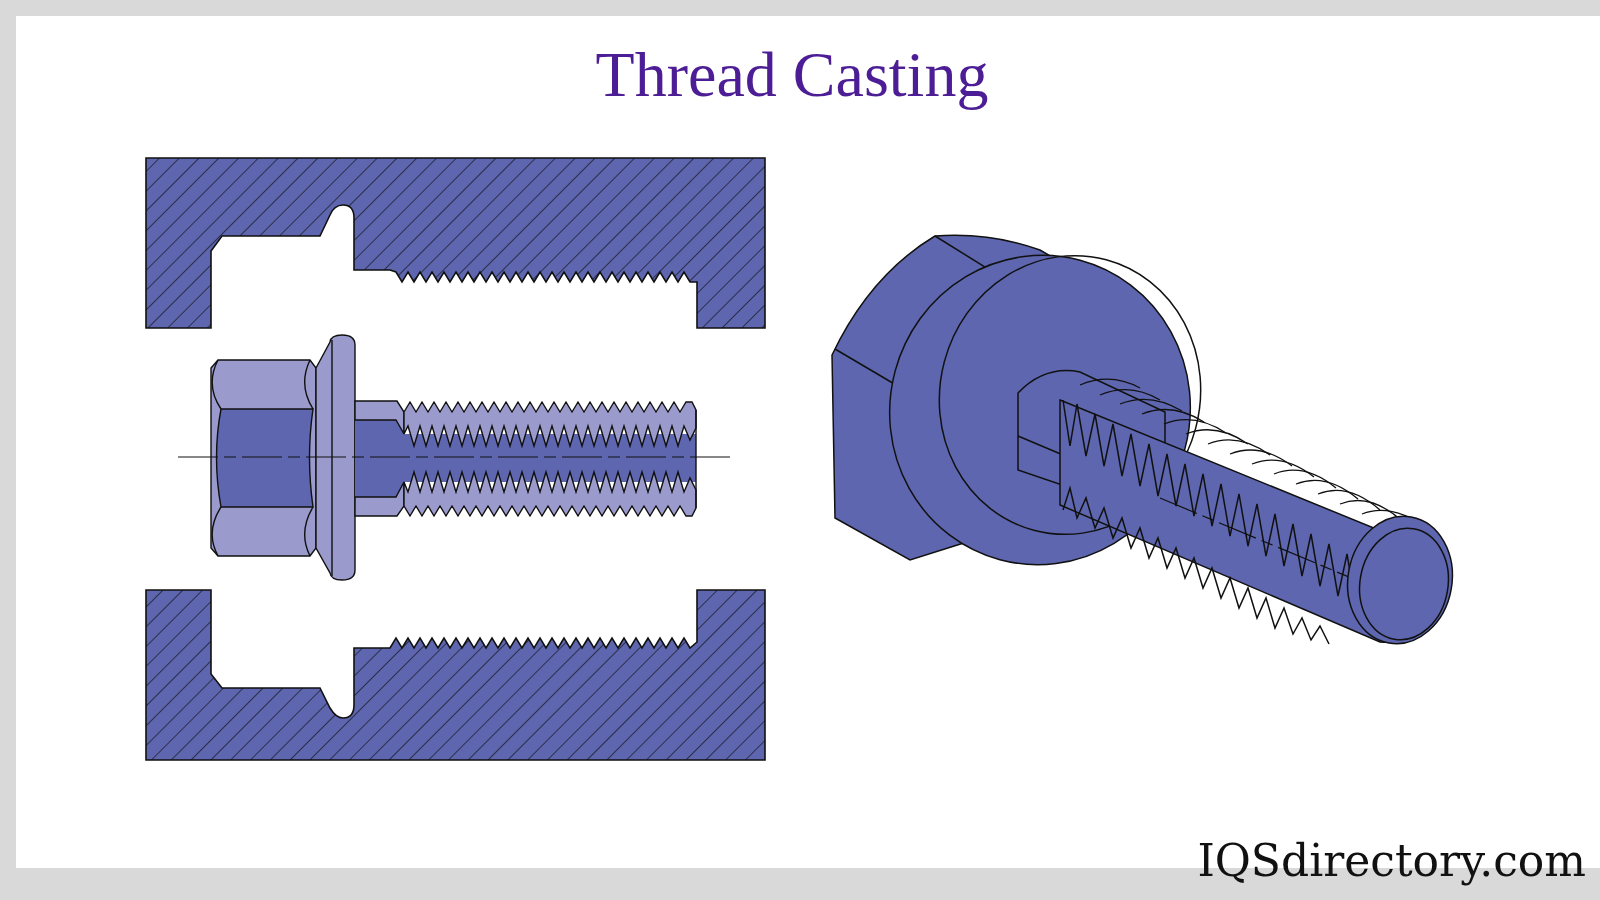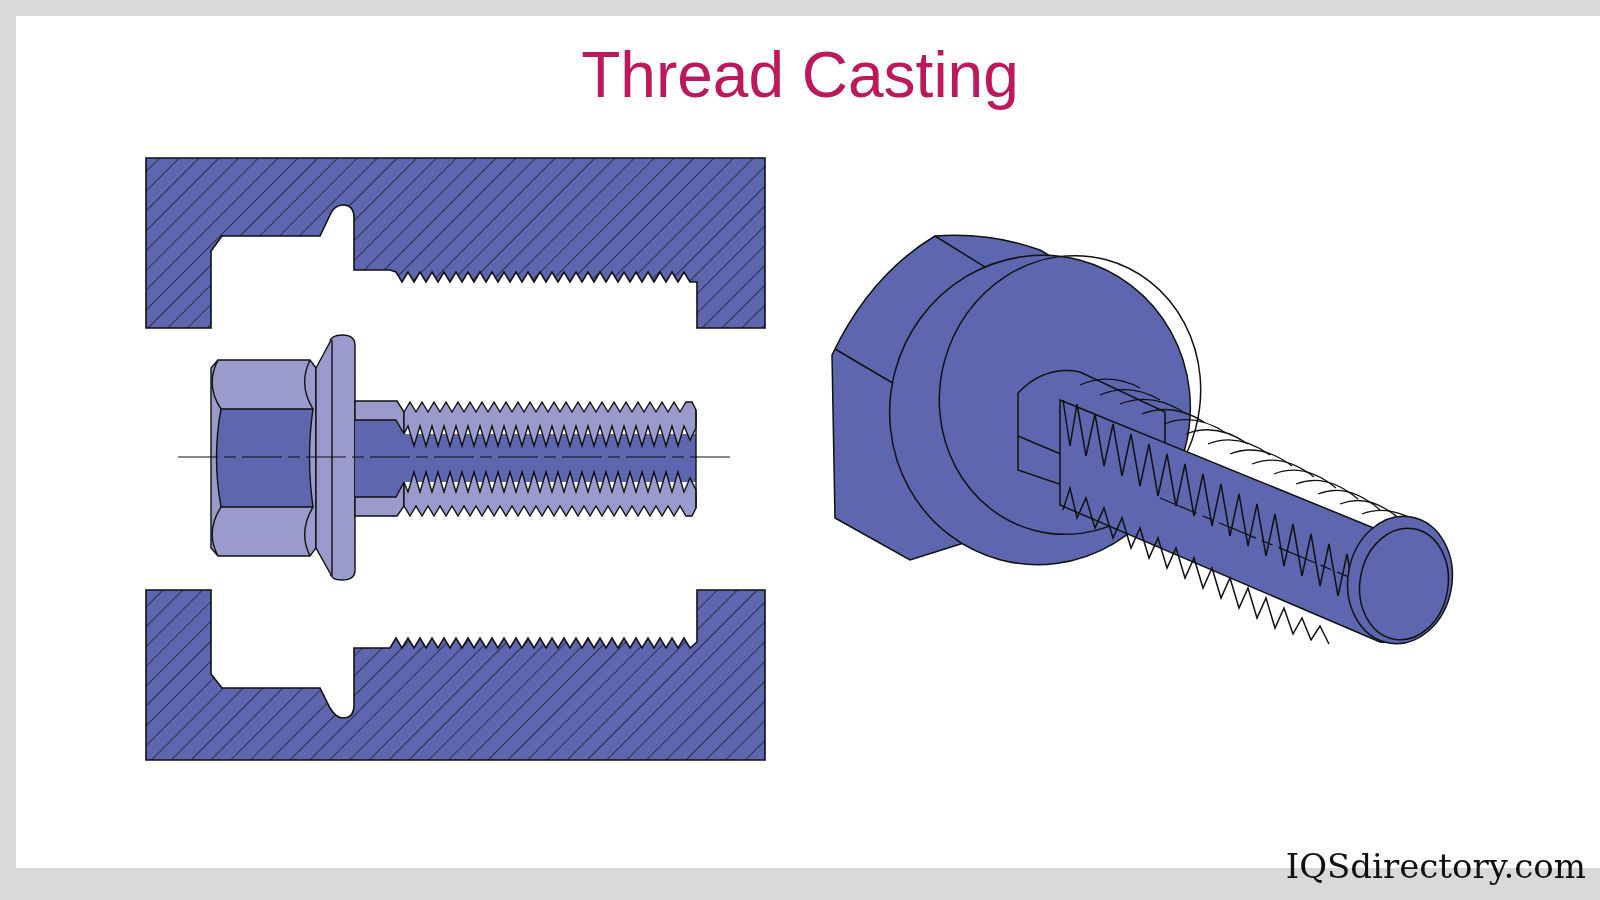--- a/index.html
+++ b/index.html
@@ -11,36 +11,36 @@
       font-family: "DejaVu Serif", serif;
     }
     .canvas {
       position: absolute;
       left: 16px; top: 16px;
       width: 1584px; height: 852px;
       background: #ffffff;
     }
     .title {
       position: absolute;
-      left: 16px; width: 1568px;
+      left: 8px; width: 1568px;
       top: 38px;
       text-align: center;
-      font-family: Liberation Sans, sans-serif;
+      font-family: Liberation Serif, serif;
       font-size: 64px;
       letter-spacing: 0px;
-      color: #be185d;
+      color: #4c1d95;
       margin: 0;
       font-weight: normal;
     }
     .watermark {
       position: absolute;
       right: 14px;
       bottom: 14px;
       font-family: "DejaVu Serif", serif;
-      font-size: 34px;
+      font-size: 44px;
       color: #111111;
     }
     svg.scene {
       position: absolute;
       left: 0; top: 0;
       width: 1600px; height: 900px;
     }
   </style>
 </head>
 <body>

